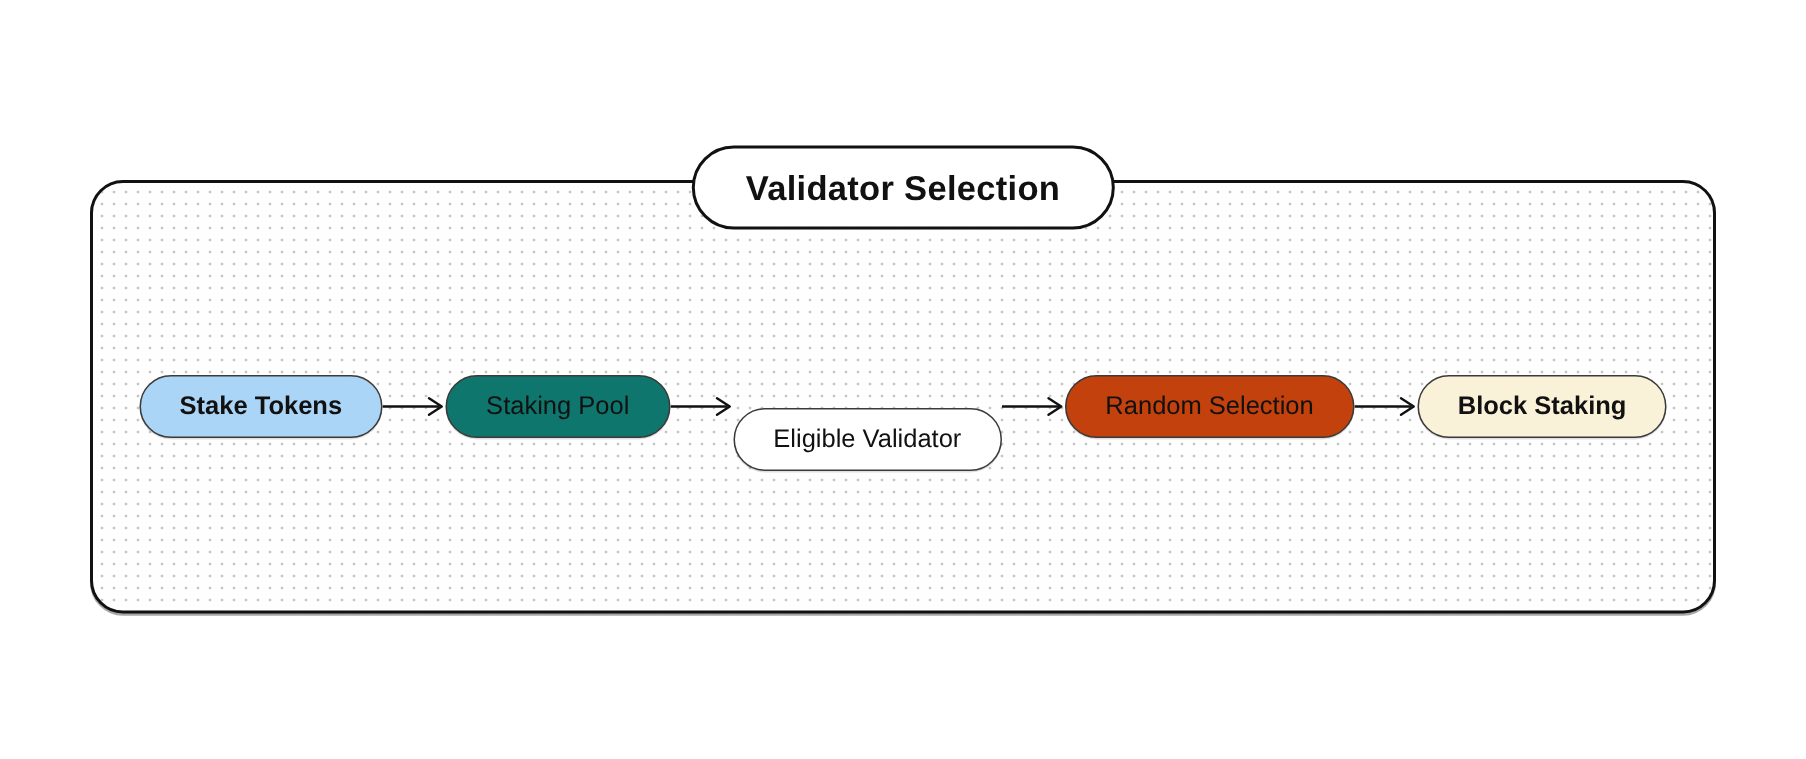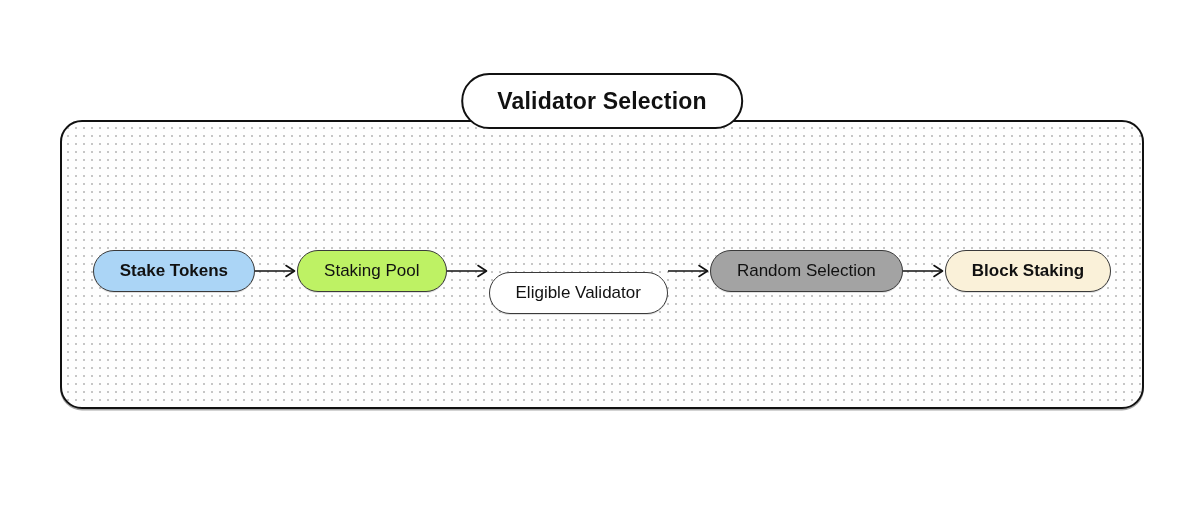--- a/index.html
+++ b/index.html
@@ -30,21 +30,21 @@
     background-image: radial-gradient(circle, #c6c6c6 0.9px, transparent 1.1px);
     background-size: 8px 8px;
     background-position: 2px 2px;
     box-shadow: 0 1.5px 0 rgba(0,0,0,0.35);
   }
   
   .title-pill {
     position: absolute;
     left: 50%;
     transform: translateX(-50%);
-    top: 73px;
+    top: 97px;
     height: 56px;
     box-sizing: border-box;
     display: flex;
     align-items: center;
     padding: 0 34px;
     background: #ffffff;
     border: 2.5px solid #111111;
     border-radius: 29px;
     z-index: 3;
   }
@@ -102,35 +102,35 @@
 
   <div class="flow-row">
 
     <div class="node emphasis" style="background: rgb(171, 213, 246);">Stake Tokens</div>
 
     <svg class="arrow" width="42" height="14" viewBox="0 0 42 14">
       <line x1="0" y1="7" x2="38" y2="7" stroke="#111" stroke-width="1.6"></line>
       <path d="M31 1.5 L39.5 7 L31 12.5" fill="none" stroke="#111" stroke-width="1.6" stroke-linecap="round" stroke-linejoin="round"></path>
     </svg>
 
-    <div class="node" style="background: #bef264;">Staking Pool</div>
+    <div class="node" style="background: #0f766e;">Staking Pool</div>
 
     <svg class="arrow" width="42" height="14" viewBox="0 0 42 14">
       <line x1="0" y1="7" x2="38" y2="7" stroke="#111" stroke-width="1.6"></line>
       <path d="M31 1.5 L39.5 7 L31 12.5" fill="none" stroke="#111" stroke-width="1.6" stroke-linecap="round" stroke-linejoin="round"></path>
     </svg>
 
     <div class="node" style="background: rgb(255, 255, 255); margin-top: 44px;">Eligible Validator</div>
 
     <svg class="arrow" width="42" height="14" viewBox="0 0 42 14">
       <line x1="0" y1="7" x2="38" y2="7" stroke="#111" stroke-width="1.6"></line>
       <path d="M31 1.5 L39.5 7 L31 12.5" fill="none" stroke="#111" stroke-width="1.6" stroke-linecap="round" stroke-linejoin="round"></path>
     </svg>
 
-    <div class="node" style="background: #a3a3a3;">Random Selection</div>
+    <div class="node" style="background: #c2410c;">Random Selection</div>
 
     <svg class="arrow" width="42" height="14" viewBox="0 0 42 14">
       <line x1="0" y1="7" x2="38" y2="7" stroke="#111" stroke-width="1.6"></line>
       <path d="M31 1.5 L39.5 7 L31 12.5" fill="none" stroke="#111" stroke-width="1.6" stroke-linecap="round" stroke-linejoin="round"></path>
     </svg>
 
     <div class="node emphasis" style="background: rgb(250, 241, 217);">Block Staking</div>
 
   </div>
 </div>

